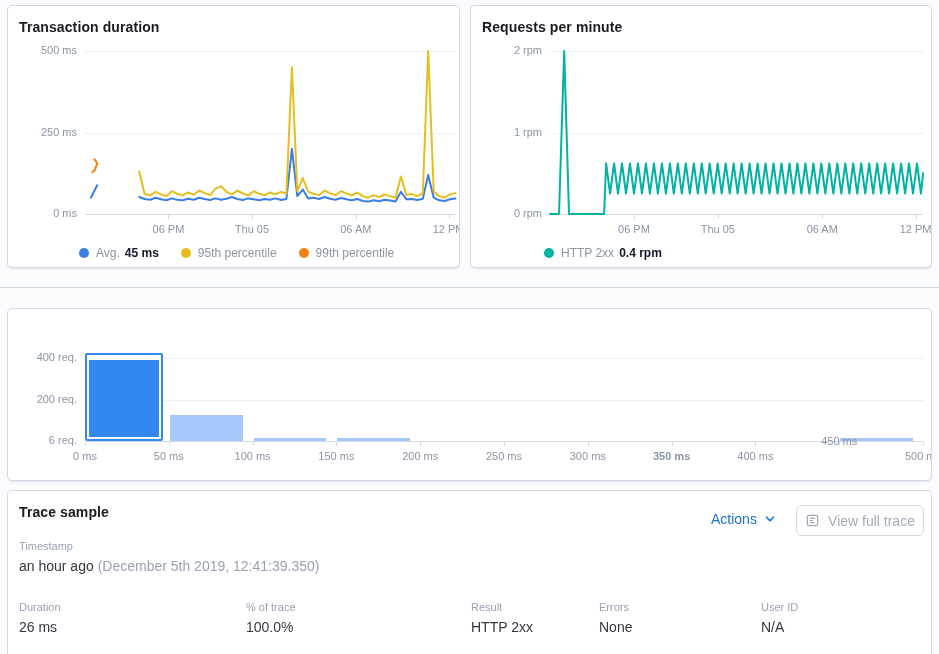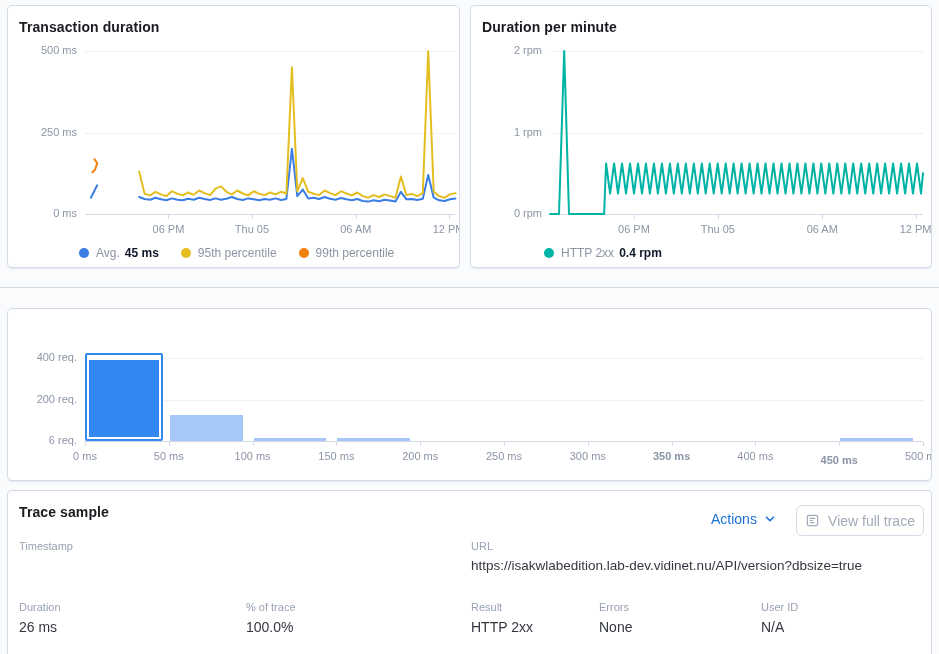--- a/index.html
+++ b/index.html
@@ -89,21 +89,21 @@
         <span>95th percentile</span>
       </span>
       <span class="litem">
         <span class="ldot" style="background: rgb(240, 130, 13);"></span>
         <span>99th percentile</span>
       </span>
     </div>
 </div>
 
 <div class="panel" style="left:470px;top:5px;width:462px;height:263px;">
-  <h2 class="panel-title">Duration per minute</h2>
+  <h2 class="panel-title">Requests per minute</h2>
   <div class="chart">
       <div class="plot" style="left: 79px; top: 45px; width: 373px; height: 163px;">
         <div class="grid" style="top: 81.5px;"></div>
         <div class="grid" style="top: 0px;"></div>
         <svg width="373" height="163" viewBox="0 0 373 163" style="position: absolute; left: 0px; top: 0px; overflow: visible;">
           <polyline points="0.0,163.0 9.0,163.0 14.2,0.0 19.0,163.0 54.1,163.0 56.1,112.5 60.1,142.6 64.1,112.5 68.0,142.6 72.0,112.5 76.0,142.6 80.0,112.5 84.0,142.6 88.0,112.5 92.0,142.6 95.9,112.5 99.9,142.6 103.9,112.5 107.9,142.6 111.9,112.5 115.9,142.6 119.9,112.5 123.8,142.6 127.8,112.5 131.8,142.6 135.8,112.5 139.8,142.6 143.8,112.5 147.8,142.6 151.8,112.5 155.7,142.6 159.7,112.5 163.7,142.6 167.7,112.5 171.7,142.6 175.7,112.5 179.7,142.6 183.6,112.5 187.6,142.6 191.6,112.5 195.6,142.6 199.6,112.5 203.6,142.6 207.6,112.5 211.5,142.6 215.5,112.5 219.5,142.6 223.5,112.5 227.5,142.6 231.5,112.5 235.5,142.6 239.5,112.5 243.4,142.6 247.4,112.5 251.4,142.6 255.4,112.5 259.4,142.6 263.4,112.5 267.4,142.6 271.3,112.5 275.3,142.6 279.3,112.5 283.3,142.6 287.3,112.5 291.3,142.6 295.3,112.5 299.3,142.6 303.2,112.5 307.2,142.6 311.2,112.5 315.2,142.6 319.2,112.5 323.2,142.6 327.2,112.5 331.1,142.6 335.1,112.5 339.1,142.6 343.1,112.5 347.1,142.6 351.1,112.5 355.1,142.6 359.0,112.5 363.0,142.6 367.0,112.5 371.0,142.6 373.0,122.3" fill="none" stroke="#00b3a4" stroke-width="2" stroke-linejoin="round" stroke-linecap="round"></polyline>
         </svg>
       </div>
       <div class="ytick" style="left: 9px; top: 201px;">0 rpm</div>
       <div class="ytick" style="left: 9px; top: 119.5px;">1 rpm</div>
@@ -155,21 +155,21 @@
       <div class="xtick" style="left: 412.2px; top: 141px;">200 ms</div>
       <div class="tickmark" style="left: 412.2px; top: 133px;"></div>
       <div class="xtick" style="left: 496px; top: 141px;">250 ms</div>
       <div class="tickmark" style="left: 496px; top: 133px;"></div>
       <div class="xtick" style="left: 579.8px; top: 141px;">300 ms</div>
       <div class="tickmark" style="left: 579.8px; top: 133px;"></div>
       <div class="xtick" style="left: 663.6px; top: 141px; font-weight: bold;">350 ms</div>
       <div class="tickmark" style="left: 663.6px; top: 133px;"></div>
       <div class="xtick" style="left: 747.4px; top: 141px;">400 ms</div>
       <div class="tickmark" style="left: 747.4px; top: 133px;"></div>
-      <div class="xtick" style="left: 831.2px; top: 145px; font-weight: bold;">450 ms</div>
+      <div class="xtick" style="left: 831.2px; top: 126px;">450 ms</div>
       <div class="tickmark" style="left: 831.2px; top: 133px;"></div>
       <div class="xtick" style="left: 915px; top: 141px;">500 ms</div>
       <div class="tickmark" style="left: 915px; top: 133px;"></div>
     </div>
 </div>
 
 <div class="panel" style="left:7px;top:490px;width:925px;height:170px;border-bottom:none;border-radius:5px 5px 0 0;">
   <h2 class="panel-title">Trace sample</h2>
 
   <div class="actions">
@@ -186,26 +186,23 @@
       <svg width="15" height="15" viewBox="0 0 16 16" fill="none" stroke="#a2abba" stroke-width="1.3">
         <rect x="2.5" y="2.5" width="11" height="11" rx="1.5"></rect>
         <path d="M5 5.7h6M5 8h3.6M5 10.3h5"></path>
       </svg>
     </span>
     <span>View full trace</span>
   </button>
 
   <div class="field" style="left:11px;top:49px;">
     <div class="field-label">Timestamp</div>
-  </div>
-
-  <div class="field" style="left:463px;top:49px;">
-    <div class="field-label">URL</div>
-    <div class="field-value" style="font-size:13.5px;">https://isakwlabedition.lab-dev.vidinet.nu/API/version?dbsize=true</div>
-  </div>
+    <div class="field-value"><span>an hour ago</span> <span class="muted">(December 5th 2019, 12:41:39.350)</span></div>
+  </div>
+
 
   <div class="field" style="left:11px;top:110px;">
     <div class="field-label">Duration</div>
     <div class="field-value">26 ms</div>
   </div>
 
   <div class="field" style="left:238px;top:110px;">
     <div class="field-label">% of trace</div>
     <div class="field-value">100.0%</div>
   </div>

